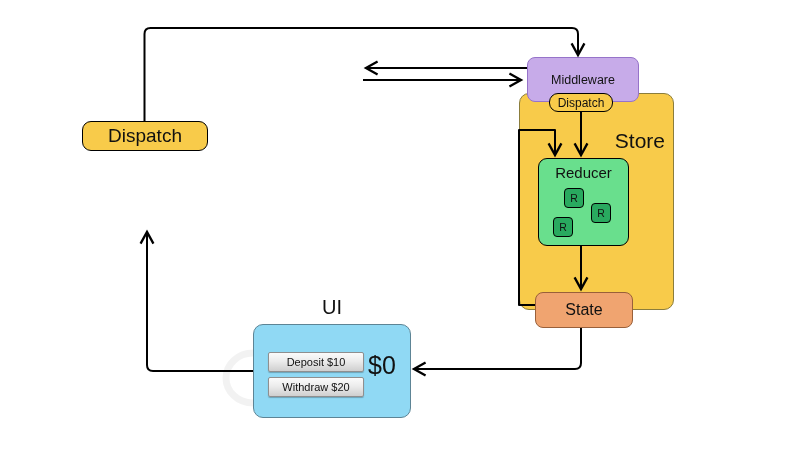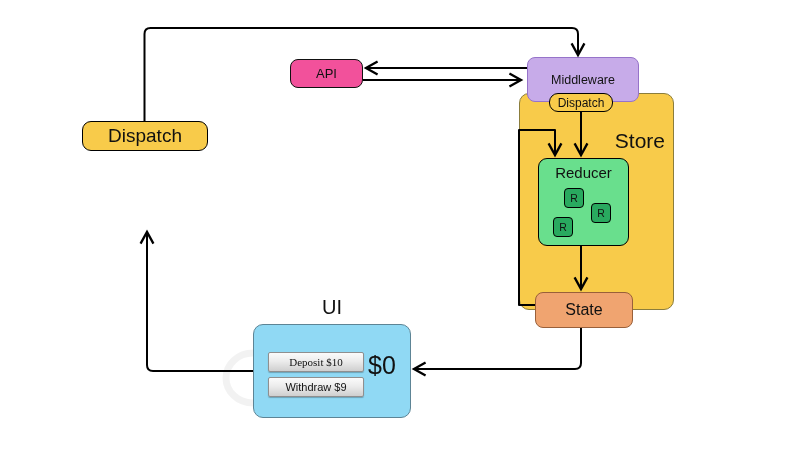--- a/index.html
+++ b/index.html
@@ -117,21 +117,21 @@
     position: absolute;
     left: 14px; width: 94px; height: 18px;
     background: linear-gradient(#fbfbfb, #ececec 45%, #cfcfcf);
     border: 1px solid #8f8f8f;
     border-radius: 2px;
     box-shadow: 0 1px 1px rgba(0,0,0,0.25);
     display: flex; align-items: center; justify-content: center;
     font-size: 11px; color: #111;
     cursor: default;
   }
-  .btn-deposit { top: 27px; font-family: Liberation Serif, serif; }
+  .btn-deposit { top: 27px; }
   .btn-withdraw { top: 52px; }
   .balance {
     position: absolute; left: 114px; top: 26px;
     font-size: 25px; color: #111;
   }
 </style>
 </head>
 <body>
 
 <div id="canvas">
@@ -164,23 +164,20 @@
       <path d="M581,246 L581,289" marker-end="url(#arrowhead)"></path>
       <path d="M581,328 L581,363 Q581,369 575,369 L414,369" marker-end="url(#arrowhead)"></path>
       <path d="M253,371 L153,371 Q147,371 147,365 L147,232" marker-end="url(#arrowhead)"></path>
     </g>
   </svg>
 
   <div class="node dispatch-left layer-front">
     <span>Dispatch</span>
   </div>
 
-  <div class="node api-box layer-front">
-    <span>API</span>
-  </div>
 
   <div class="node dispatch-mid layer-front">
     <span>Dispatch</span>
   </div>
 
   <div class="node reducer-box layer-front">
     <span class="reducer-label">Reducer</span>
     <span class="r-chip r1">
       <span>R</span>
     </span>
@@ -197,18 +194,18 @@
   </div>
 
   <div class="node ui-title layer-front">
     <span>UI</span>
   </div>
   <div class="node ui-box layer-front">
     <div class="ui-btn btn-deposit">
       <span>Deposit $10</span>
     </div>
     <div class="ui-btn btn-withdraw">
-      <span>Withdraw $9</span>
+      <span>Withdraw $20</span>
     </div>
     <span class="balance">$0</span>
   </div>
 
 </div>
 
 </body></html>

